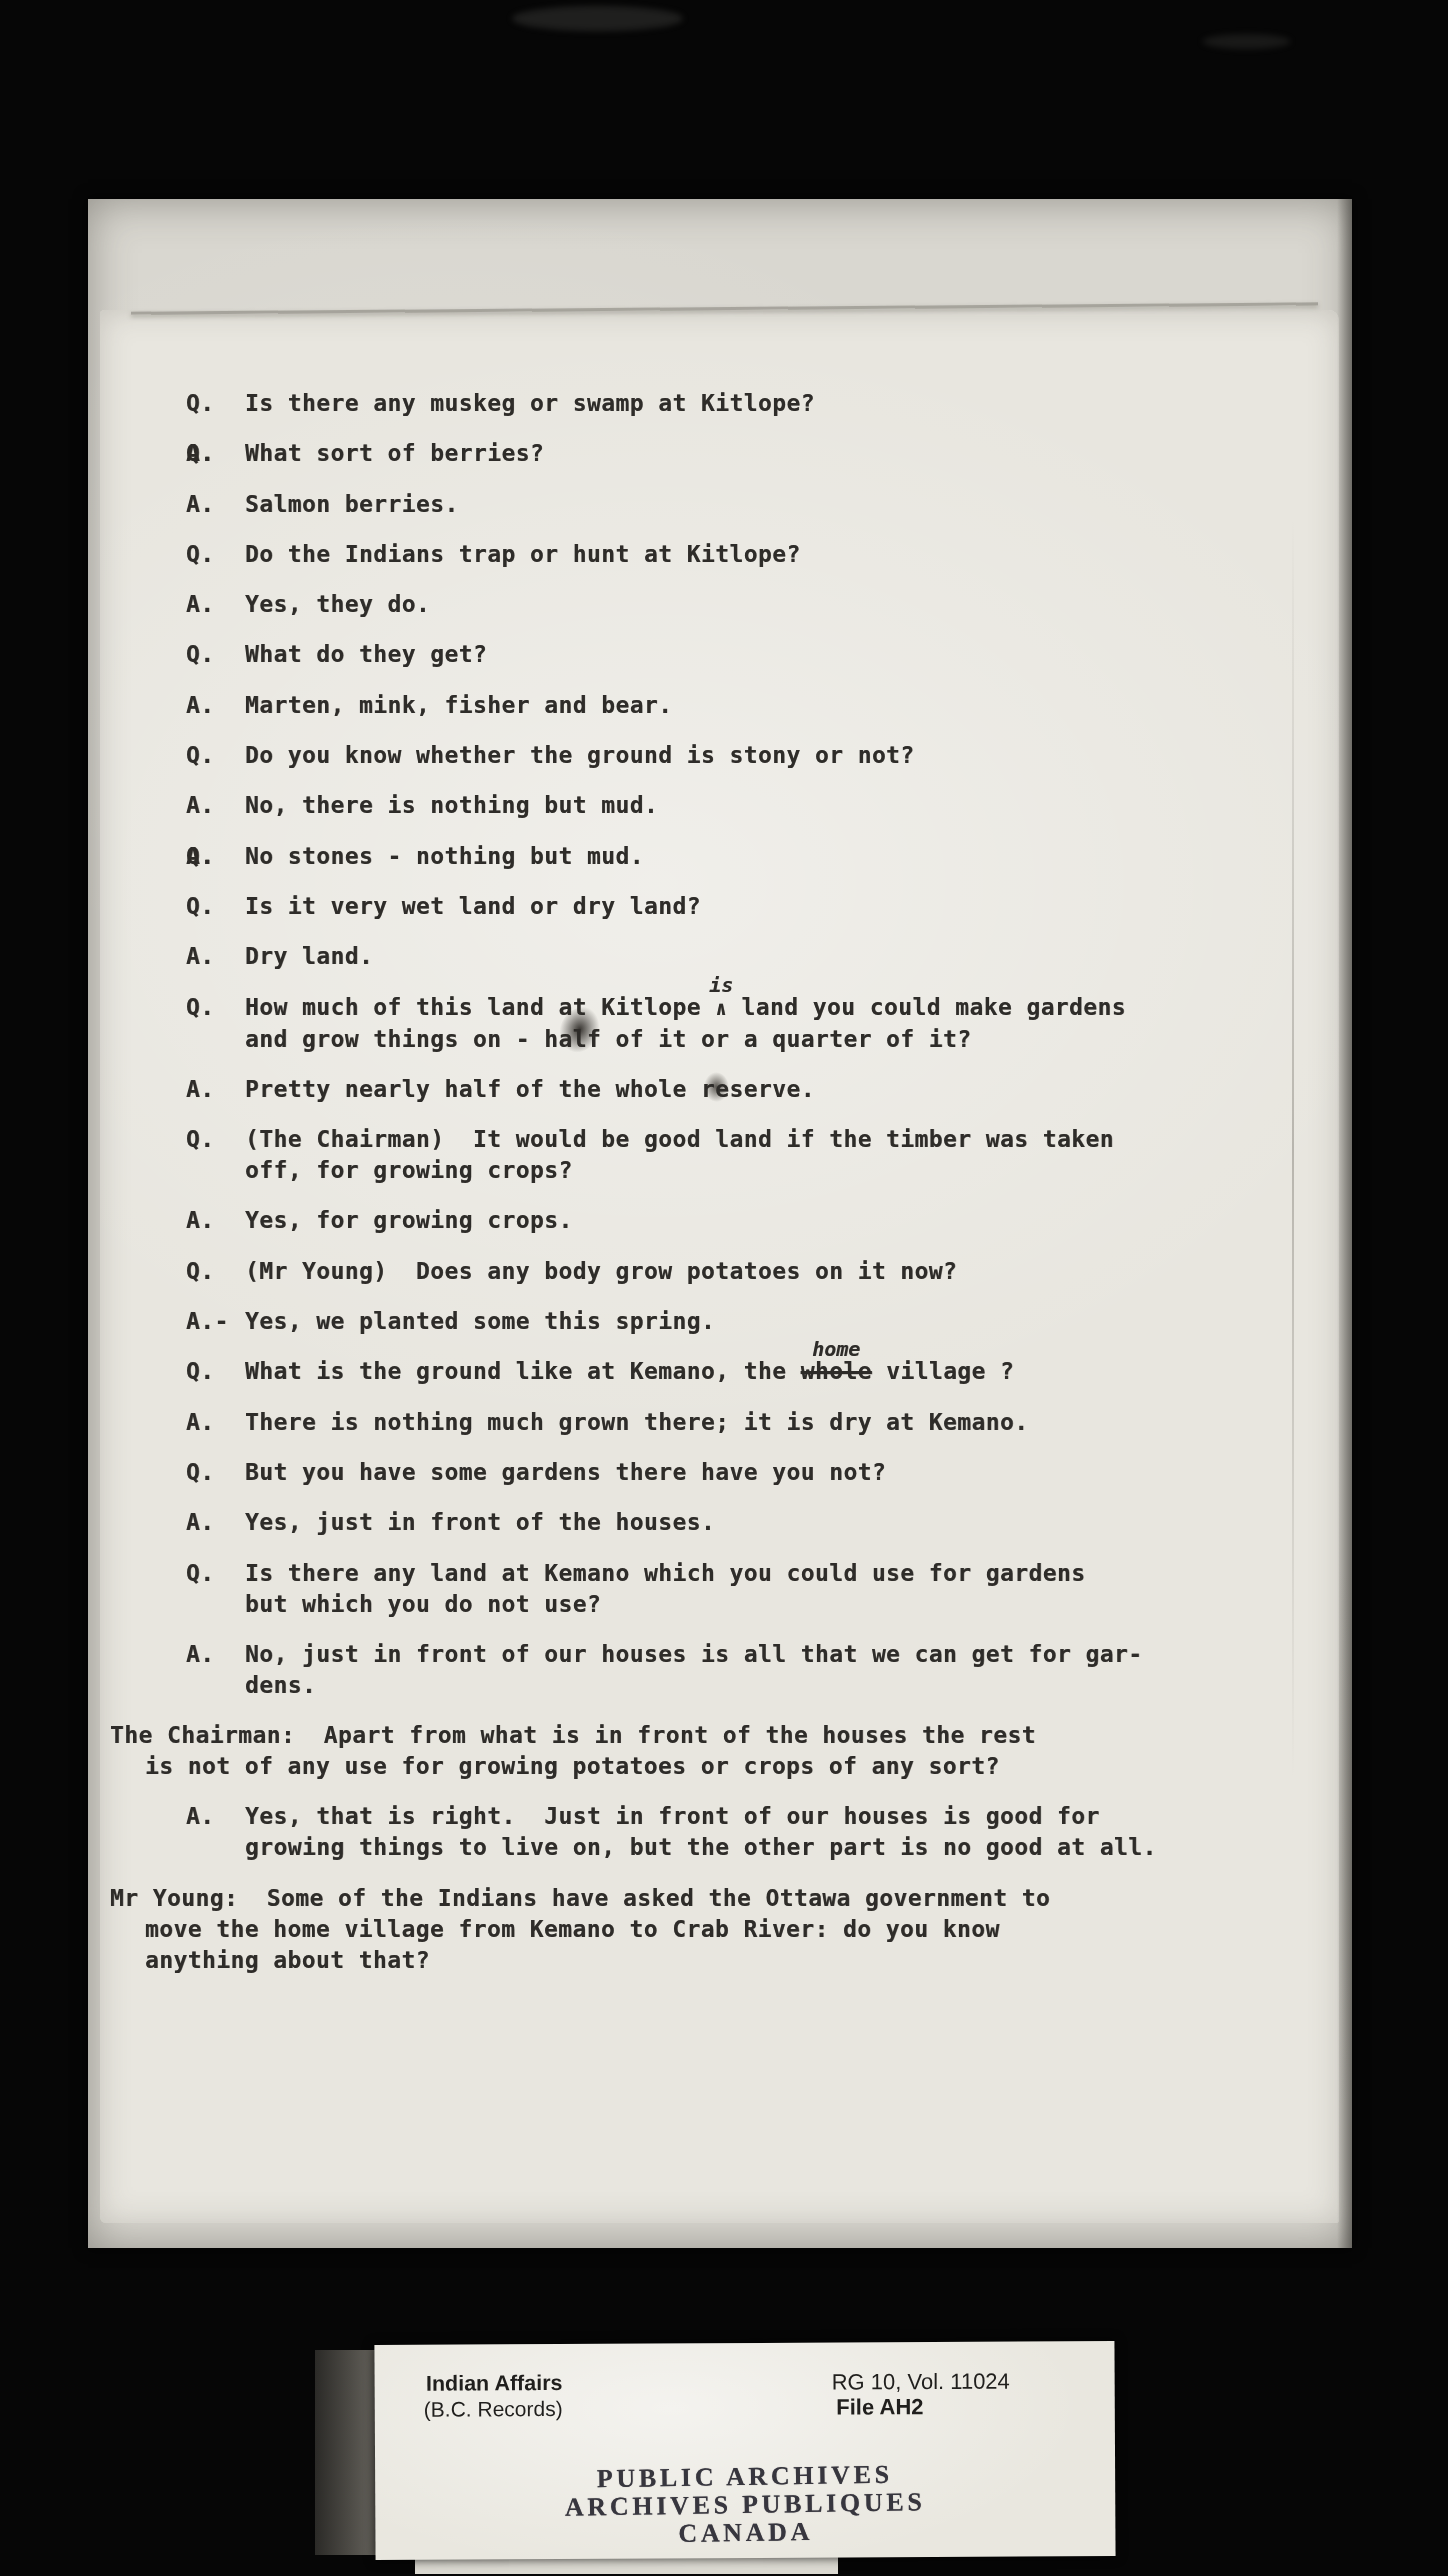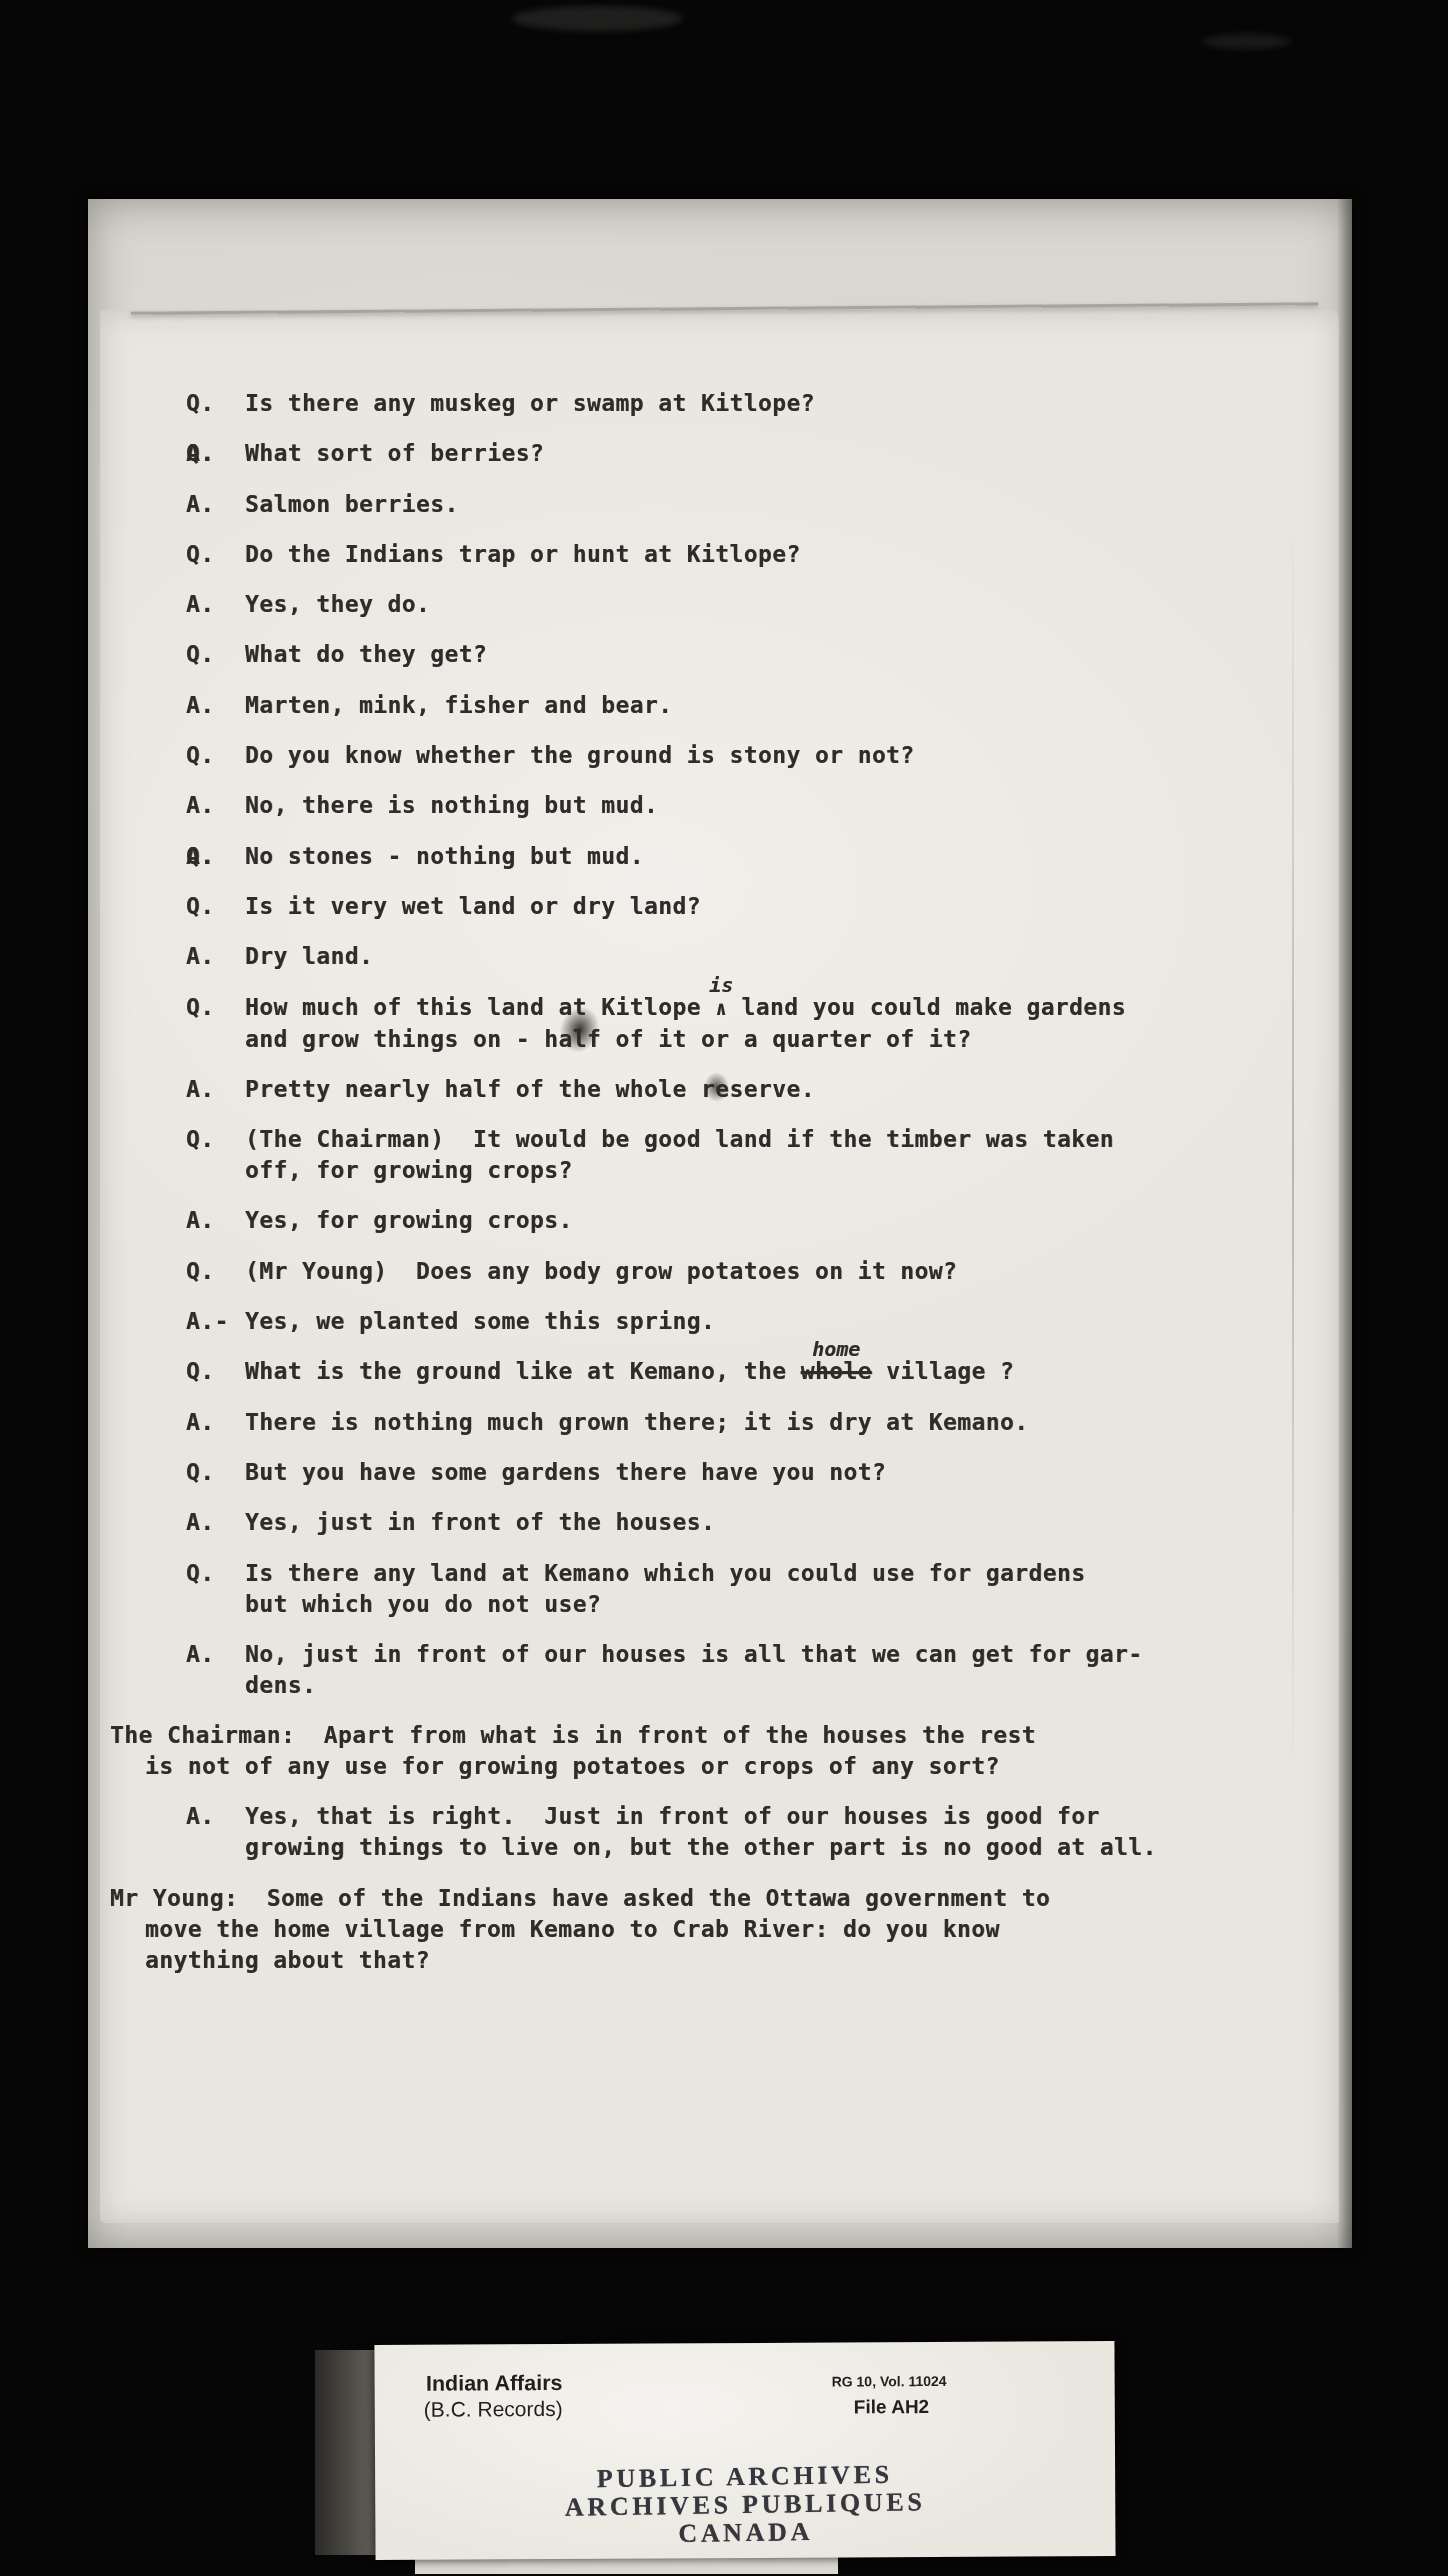--- a/index.html
+++ b/index.html
@@ -92,22 +92,22 @@
     box-shadow:0 0 10.4px rgba(0,0,0,0.8);
   }
   .stamp-tab {
     position:absolute; left:415px; top:2552px; width:423px; height:22px;
     background:#dcdad2;
   }
   .stamp-card .org { position:absolute; left:49px; top:27px; font-family:"Liberation Sans", sans-serif; color:#201f1d; }
   .stamp-card .org .l1 { font-weight:700; font-size:21.5px; line-height:25px;text-align:right; }
   .stamp-card .org .l2 { font-weight:400; font-size:21px; line-height:25px; }
   .stamp-card .ref { position:absolute; left:457px; top:27px; font-family:"Liberation Sans", sans-serif; color:#201f1d; }
-  .stamp-card .ref .l1 { font-weight:700; font-size:14px; line-height:25px; }
-  .stamp-card .ref .l2 { font-weight:700; font-size:19px; line-height:25px; padding-left:4.5px;text-align:center; }
+  .stamp-card .ref .l1 { font-weight:400; font-size:22px; line-height:25px; }
+  .stamp-card .ref .l2 { font-weight:700; font-size:22px; line-height:25px; padding-left:4.5px; }
   .stamp-card .archive {
     position:absolute; left:0; top:120px; width:100%; text-align:center;
     font-family:"Liberation Serif", serif; font-weight:700;
     font-size:26px; line-height:28px; letter-spacing:3.7px; color:#37363e;
     transform:rotate(-0.6deg);
     text-shadow:0 0 0.7px rgba(55,54,62,0.7);
   }
 </style>
 </head>
 <body>

